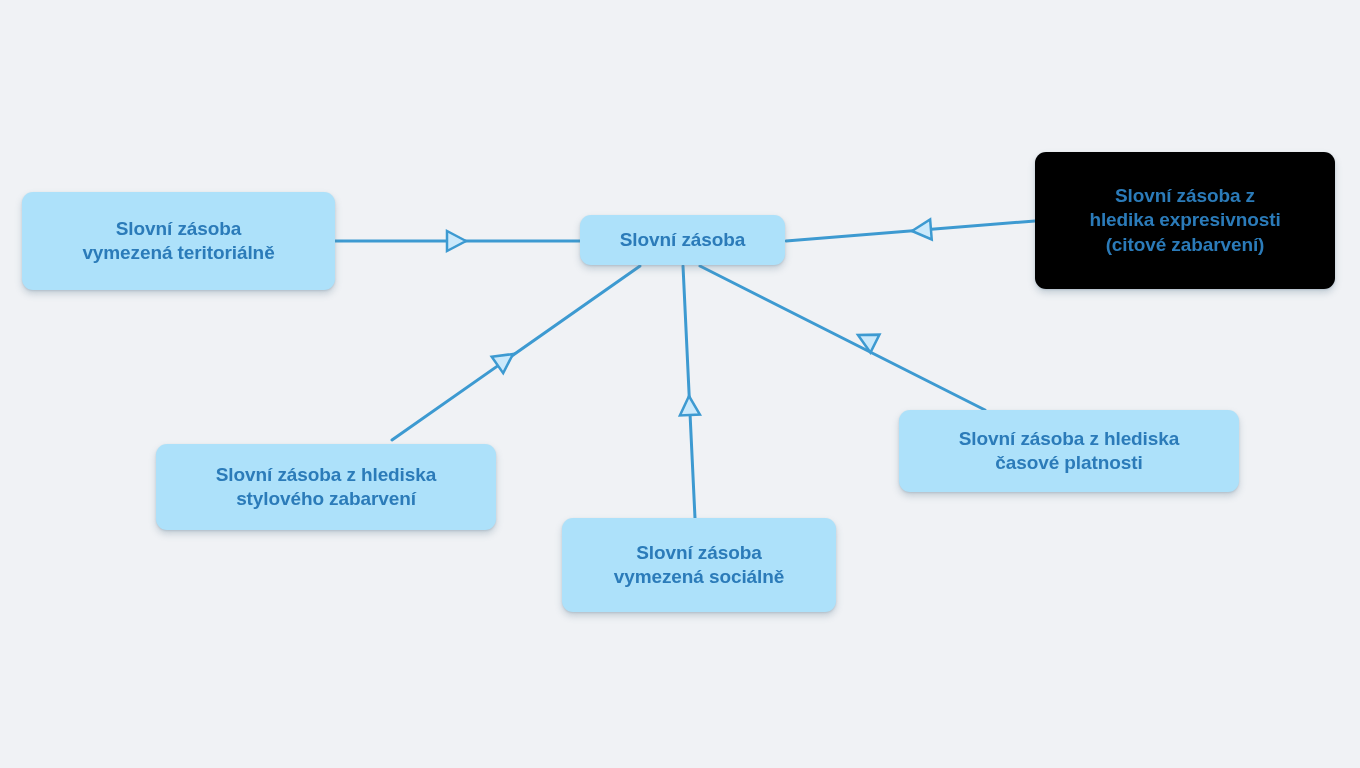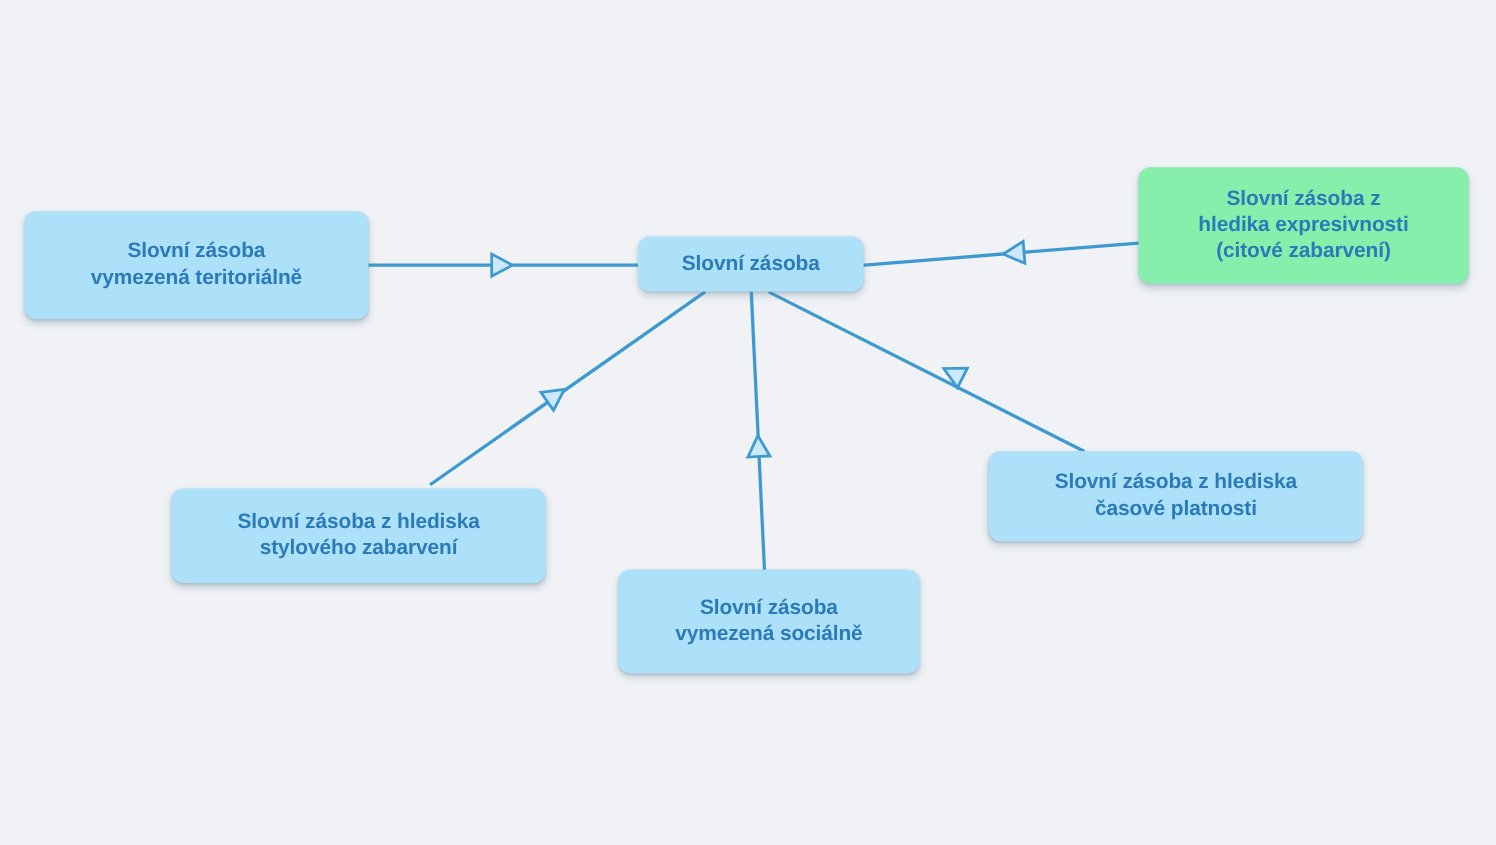--- a/index.html
+++ b/index.html
@@ -80,21 +80,21 @@
 
   <div class="node node-leaf" style="left: 22px; top: 192px; width: 313px; height: 98px; background: rgb(173, 225, 250); color: rgb(43, 123, 185);">
     <span>Slovní zásoba
 vymezená teritoriálně</span>
   </div>
 
   <div class="node node-central" style="left: 580px; top: 215px; width: 205px; height: 50px; background: rgb(173, 225, 250); color: rgb(43, 123, 185);">
     <span>Slovní zásoba</span>
   </div>
 
-  <div class="node node-leaf" style="left: 1035px; top: 152px; width: 300px; height: 106px; background: #86efac; color: rgb(43, 123, 185);">
+  <div class="node node-leaf" style="left: 1035px; top: 152px; width: 300px; height: 137px; background: #000000; color: rgb(43, 123, 185);">
     <span>Slovní zásoba z
 hledika expresivnosti
 (citové zabarvení)</span>
   </div>
 
   <div class="node node-leaf" style="left: 156px; top: 444px; width: 340px; height: 86px; background: rgb(173, 225, 250); color: rgb(43, 123, 185);">
     <span>Slovní zásoba z hlediska
 stylového zabarvení</span>
   </div>
 

